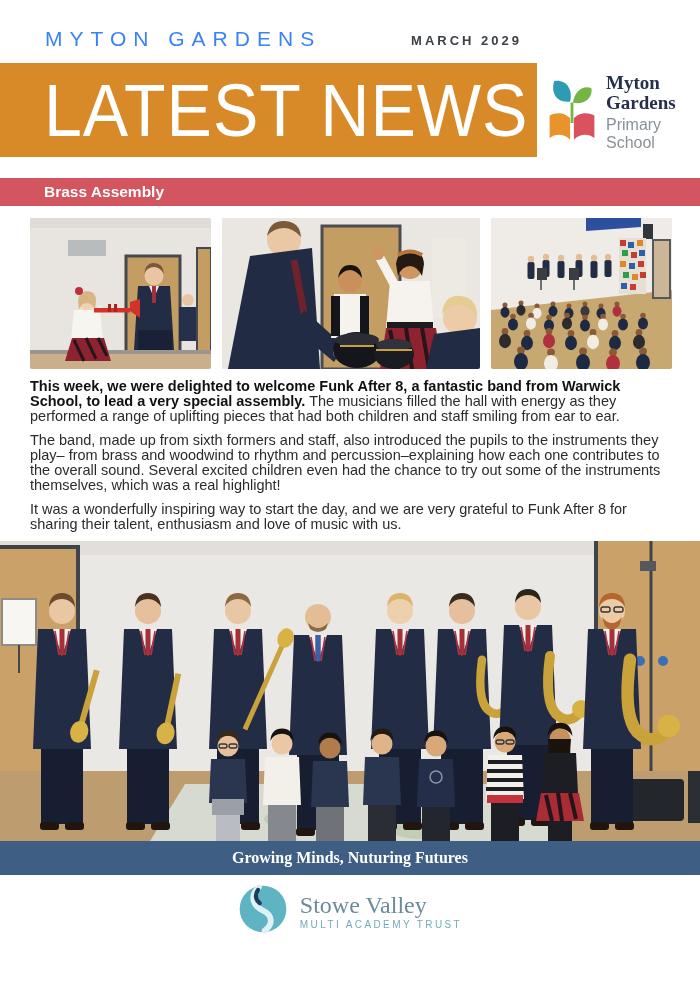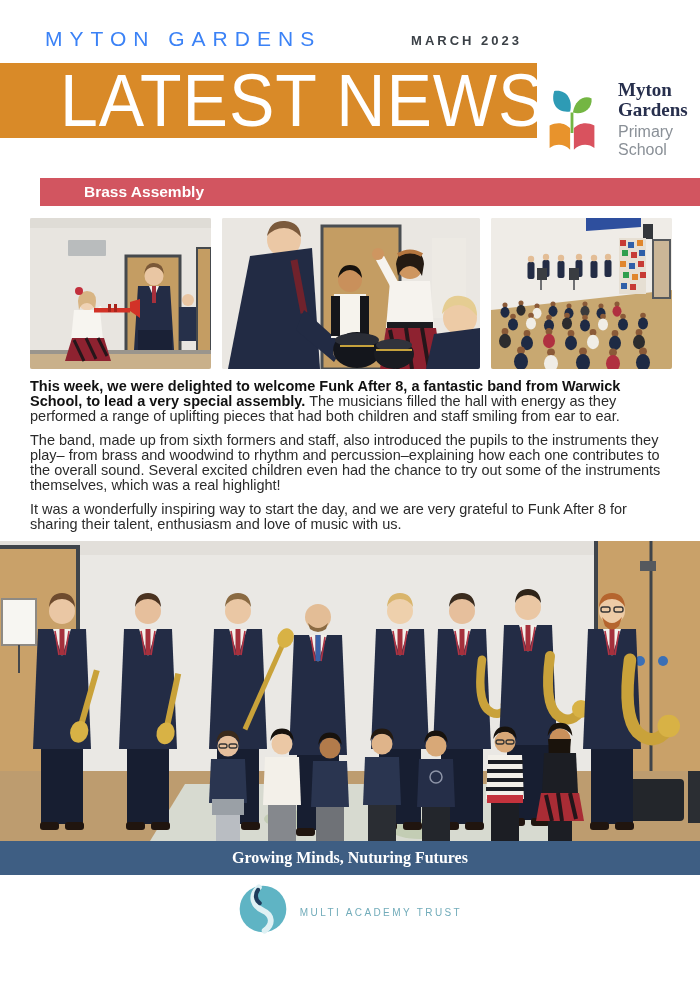--- a/index.html
+++ b/index.html
@@ -8,35 +8,35 @@
 
   
   .masthead{position:relative;height:63px;}
   .school-name{position:absolute;left:45px;top:27px;font-size:21px;letter-spacing:7px;
                color:#3b82f6;font-weight:400;}
   .issue-date{position:absolute;right:178px;top:33px;font-size:13px;font-weight:bold;
               letter-spacing:3px;color:#3B4147;}
 
   
   .banner-row{position:relative;height:105px;}
-  .banner{width:537px;height:75px;background:#D98A28;display:flex;align-items:center;
-          padding-left:60px;box-sizing:border-box;}
+  .banner{width:537px;height:94px;background:#D98A28;display:flex;align-items:center;
+          padding-left:44px;box-sizing:border-box;}
   .banner-title{font-size:74px;font-weight:100;color:#fff;letter-spacing:1px;
                 display:inline-block;transform:scaleX(.92);transform-origin:left center;
                 white-space:nowrap;}
   .logo-card{position:absolute;top:10px;right:6px;width:150px;height:86px;background:#fff;
-             display:flex;align-items:flex-end;gap:18px;}
+             display:flex;align-items:flex-start;gap:6px;}
   .logo-text{display:flex;flex-direction:column;}
   .logo-name{font-family:"Liberation Serif",serif;font-weight:bold;font-size:19px;
              line-height:20px;color:#272F4D;}
   .logo-sub{font-size:16px;color:#8A9097;margin-top:3px;}
 
   
   .section-bar{margin-top:10px;height:28px;background:#D25560;display:flex;
-               align-items:center;padding-left:44px;margin-left:40px;}
+               align-items:center;padding-left:44px;}
   .section-title{color:#fff;font-weight:bold;font-size:15.5px;}
 
   
   .photo-row{display:flex;gap:11px;margin:12px 28px 0 30px;height:151px;}
   .photo{height:151px;overflow:hidden;border-radius:2px;background:#E8E5E0;}
   .photo svg{display:block;width:100%;height:100%;}
   .photo.p1{width:181px;}.photo.p2{width:258px;}.photo.p3{width:181px;}
 
   
   .article{margin:10px 30px 0;color:#2B2B2B;font-size:14.5px;line-height:15px;}
@@ -58,21 +58,21 @@
   .trust-name{font-family:"Liberation Serif",serif;font-size:24px;color:#6D8A9B;line-height:24px;}
   .trust-sub{font-size:10px;letter-spacing:2.4px;color:#72ACBA;margin-top:2px;}
 </style>
 </head>
 <body>
 
 <div class="page">
 
   <header class="masthead">
     <div class="school-name">MYTON GARDENS</div>
-    <div class="issue-date">MARCH 2023</div>
+    <div class="issue-date">MARCH 2029</div>
   </header>
 
   <div class="banner-row">
     <div class="banner">
       <span class="banner-title">LATEST NEWS</span>
     </div>
     <div class="logo-card">
       <span>
         <svg width="56" height="72" viewBox="0 0 60 74">
           <path d="M30 30 L30 52" stroke="#74B643" stroke-width="3" fill="none"></path>
@@ -407,17 +407,18 @@
 
   <footer class="trust-footer">
     <span>
       <svg width="50" height="50" viewBox="0 0 60 60">
         <circle cx="30" cy="30" r="28" fill="#5FB4C4"></circle>
         <path d="M25 4 C13 15 19 27 30 32 C41 37 43 48 32 56" stroke="#DFF1F4" stroke-width="7" fill="none" stroke-linecap="round"></path>
         <path d="M24 7 C20 13 21 19 26 23" stroke="#1F3C5C" stroke-width="5" fill="none" stroke-linecap="round"></path>
       </svg>
     </span>
     <div class="trust-text">
+      <span class="trust-name">Stowe Valley</span>
       <span class="trust-sub">MULTI ACADEMY TRUST</span>
     </div>
   </footer>
 
 </div>
 
 </body></html>

